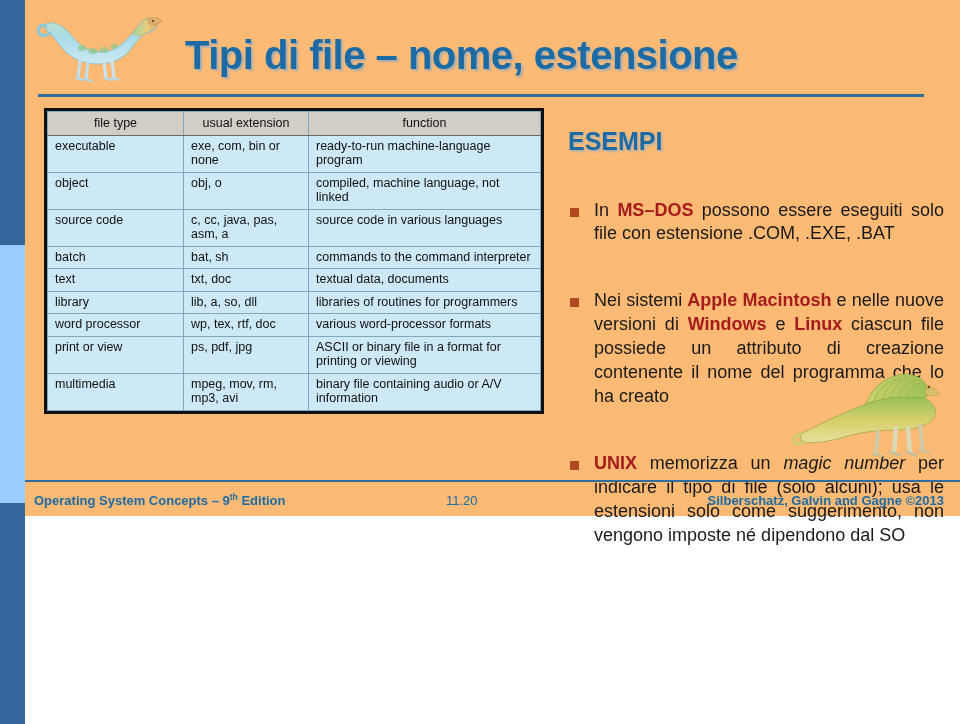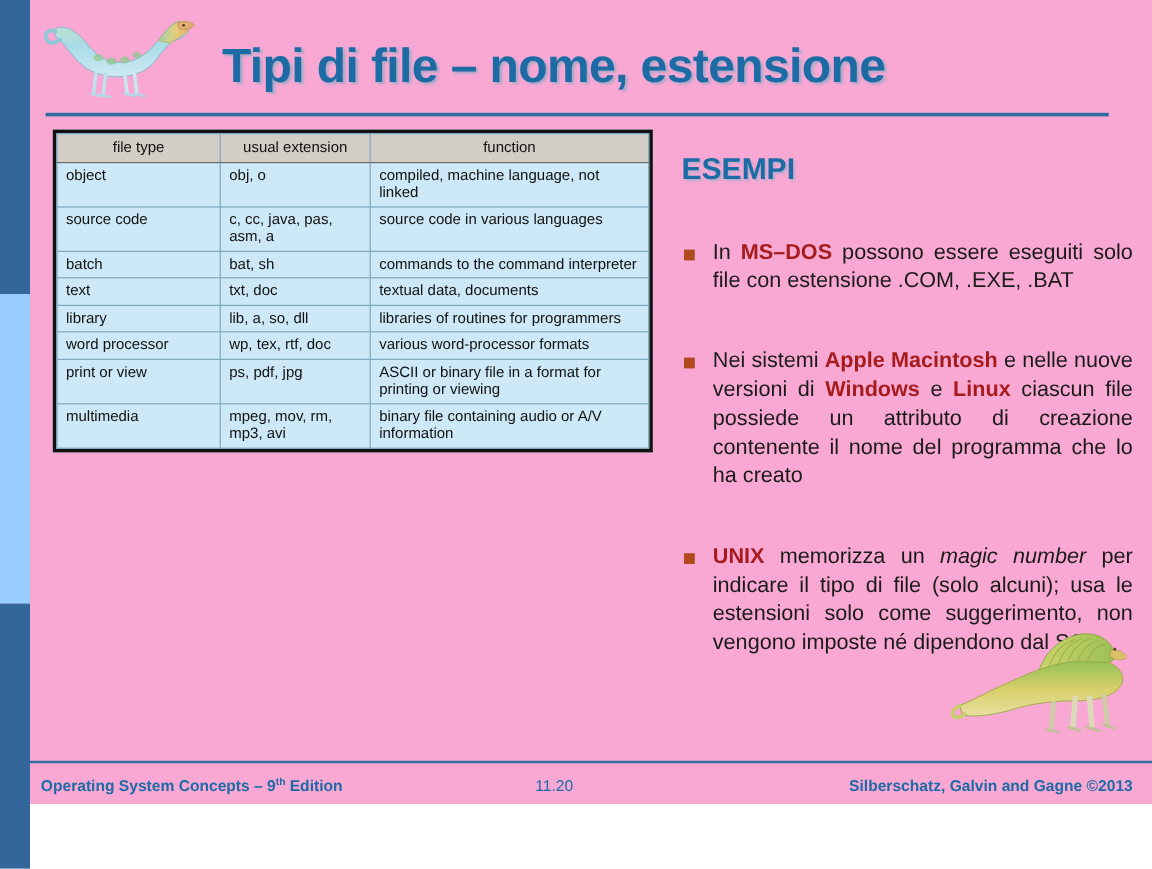--- a/index.html
+++ b/index.html
@@ -8,22 +8,22 @@
     width: 960px;
     height: 724px;
     background: #ffffff;
     font-family: "Liberation Sans", sans-serif;
     overflow: hidden;
   }
 
   #slide {
     position: relative;
     width: 960px;
-    height: 670px;
-    background: #f9a8d4;
+    height: 516px;
+    background: #fdba74;
   }
 
   
   .sidebar-bar {
     position: absolute;
     left: 0;
     width: 25px;
   }
   .sidebar-top    { top: 0;    height: 245px; background: #33679C; }
   .sidebar-mid    { top: 245px; height: 258px; background: #99CCFF; }
@@ -233,20 +233,25 @@
   <div class="table-wrap">
     <table class="ftable">
       <thead>
         <tr>
           <th class="col-type">file type</th>
           <th class="col-ext">usual extension</th>
           <th class="col-fn">function</th>
         </tr>
       </thead>
       <tbody>
+        <tr>
+          <td>executable</td>
+          <td>exe, com, bin or none</td>
+          <td>ready-to-run machine-language program</td>
+        </tr>
         <tr>
           <td>object</td>
           <td>obj, o</td>
           <td>compiled, machine language, not linked</td>
         </tr>
         <tr>
           <td>source code</td>
           <td>c, cc, java, pas, asm, a</td>
           <td>source code in various languages</td>
         </tr>

